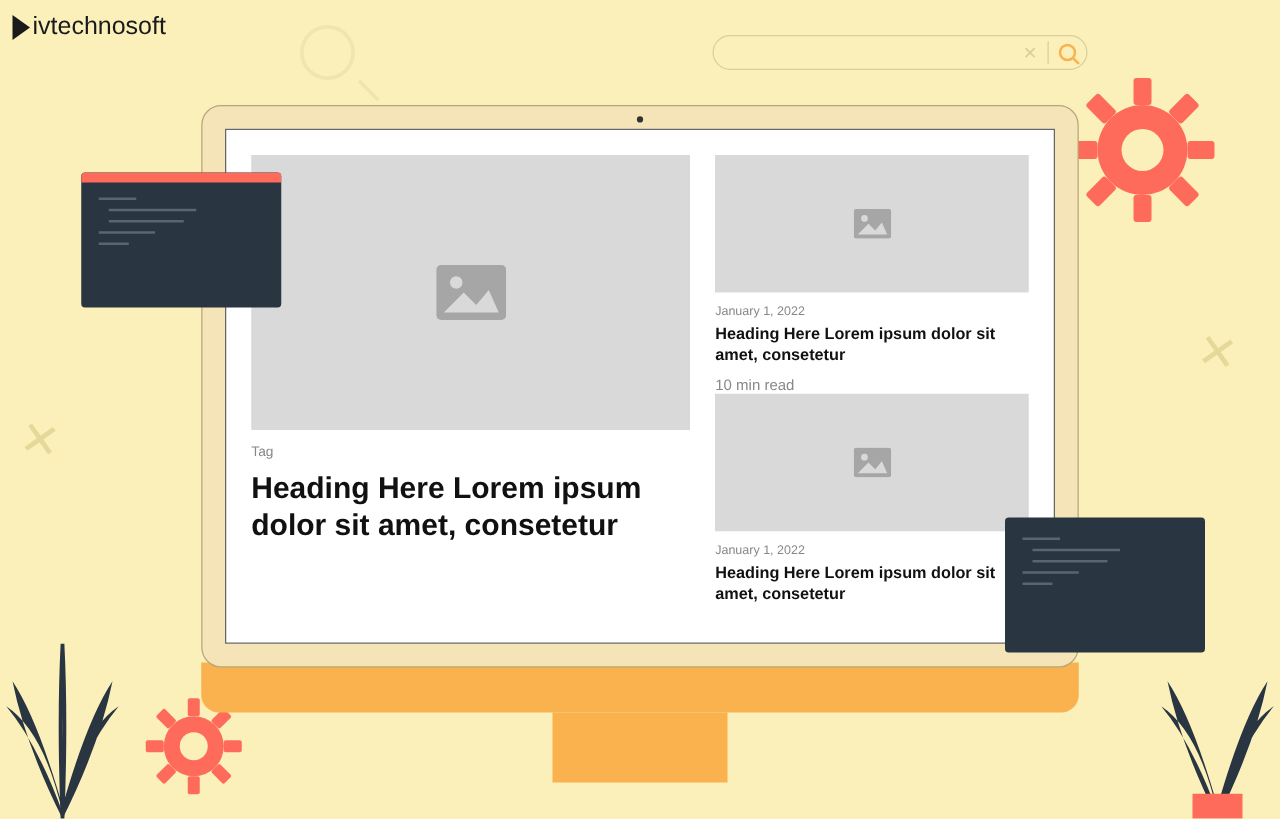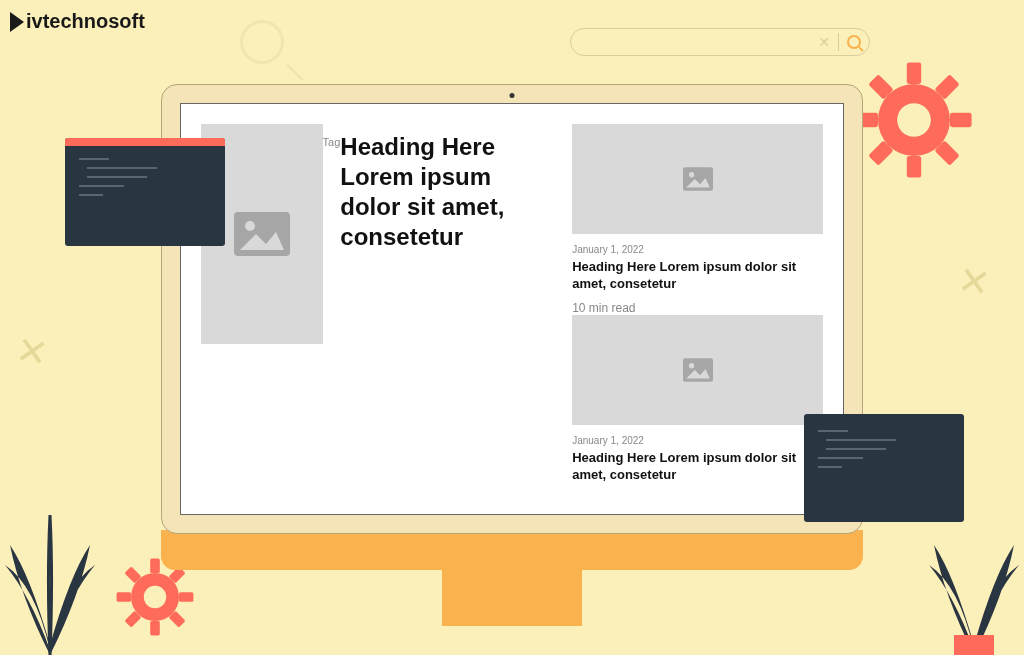--- a/index.html
+++ b/index.html
@@ -1,17 +1,17 @@
 <!DOCTYPE html>
 <html><head>
 <meta charset="utf-8">
 <style>
 *{margin:0;padding:0;box-sizing:border-box}
 body{width:1024px;height:655px;background:#fbf0b9;font-family:-apple-system,BlinkMacSystemFont,"Segoe UI",Helvetica,Arial,sans-serif;position:relative;overflow:hidden}
-.logo{position:absolute;top:10px;left:10px;display:flex;align-items:center;gap:2px;font-weight:700;font-size:20px;color:#1a1a1a}
+.logo{position:absolute;top:10px;left:10px;display:flex;align-items:center;gap:2px;font-weight:400;font-size:20px;color:#1a1a1a}
 .logo-arrow{width:0;height:0;border-top:10px solid transparent;border-bottom:10px solid transparent;border-left:14px solid #1a1a1a}
 .search-bar{position:absolute;top:28px;left:570px;width:300px;height:28px;border:1px solid #d9ce9e;border-radius:14px;display:flex;align-items:center;justify-content:flex-end;padding:0 8px;gap:8px}
 .search-x{color:#d9ce9e;font-size:14px}
 .search-divider{width:1px;height:18px;background:#d9ce9e}
 .search-icon{width:14px;height:14px;border:2px solid #f9b24e;border-radius:50%;position:relative}
 .search-icon:after{content:"";position:absolute;width:6px;height:2px;background:#f9b24e;bottom:-3px;right:-5px;transform:rotate(45deg)}
 .magnifier-bg{position:absolute;top:20px;left:240px;width:60px;height:60px;opacity:0.3}
 .magnifier-bg .circ{width:44px;height:44px;border:3px solid #d9ce9e;border-radius:50%}
 .magnifier-bg .handle{width:22px;height:3px;background:#d9ce9e;position:absolute;bottom:6px;right:-6px;transform:rotate(45deg)}
 .gear-top{position:absolute;top:60px;right:50px;width:120px;height:120px;z-index:1}
@@ -20,21 +20,21 @@
 .x-right{position:absolute;top:260px;right:34px;font-size:38px;color:#e5d99a;transform:rotate(10deg)}
 .plant-left{position:absolute;bottom:0;left:0;width:100px;height:200px}
 .plant-right{position:absolute;bottom:0;right:0;width:100px;height:200px}
 .plant-left svg,.plant-right svg{width:100%;height:100%}
 .monitor{position:absolute;top:84px;left:161px;width:702px;height:525px;z-index:2}
 .monitor-frame{width:702px;height:450px;background:#f5e4b8;border:1px solid #b5a77a;border-radius:16px;padding:18px;position:relative}
 .monitor-camera{position:absolute;top:8px;left:50%;transform:translateX(-50%);width:5px;height:5px;background:#333;border-radius:50%}
 .monitor-screen{width:100%;height:100%;background:#fff;border:1px solid #666;padding:20px;display:flex;gap:20px;overflow:hidden}
 .monitor-chin{width:702px;height:40px;background:#f9b24e;border-radius:0 0 14px 14px;margin-top:-4px}
 .monitor-stand{width:140px;height:56px;background:#f9b24e;margin:0 auto}
-.main-col{flex:1.4;display:flex;flex-direction:row}
+.main-col{flex:1.4;display:flex;flex-direction:column}
 .side-col{flex:1;display:flex;flex-direction:column;}
 .img-ph{background:#d9d9d9;display:flex;align-items:center;justify-content:center}
 .main-img{width:100%;height:220px}
 .side-img{width:100%;height:110px}
 .img-icon{width:56px;height:44px}
 .img-icon-sm{width:30px;height:24px}
 .tag{color:#888;font-size:11px;margin-top:12px}
 .main-heading{font-size:24px;font-weight:700;color:#111;margin-top:8px;line-height:1.25}
 .main-desc{font-size:12px;color:#444;margin-top:14px}
 .side-date{font-size:10px;color:#888;margin-top:10px}

